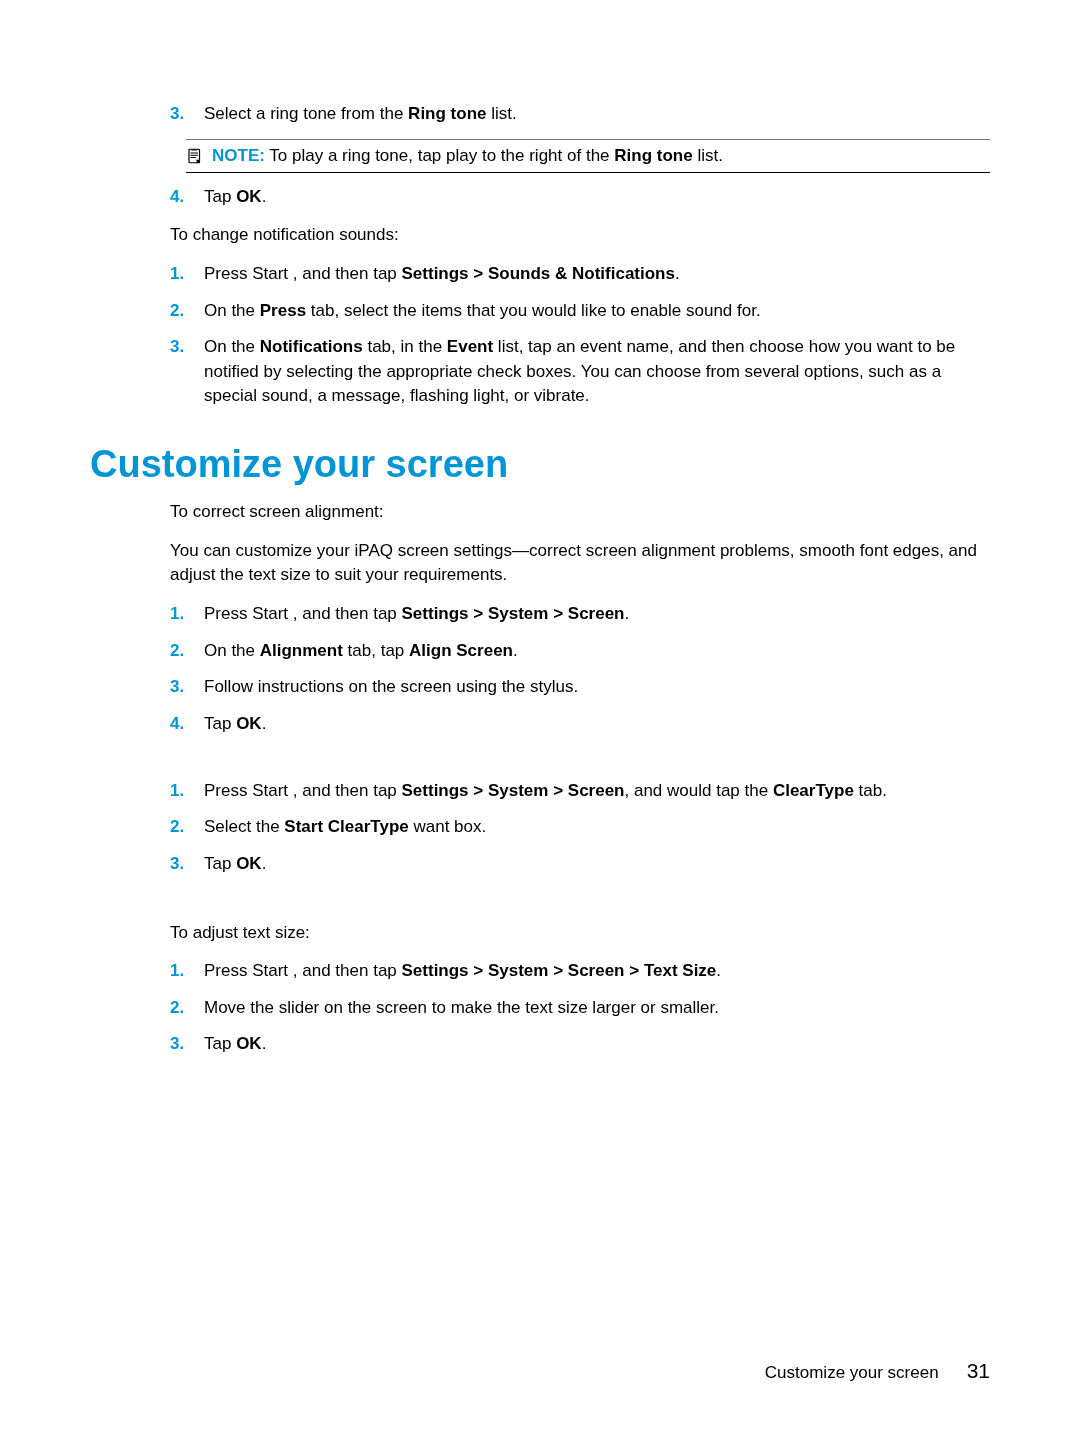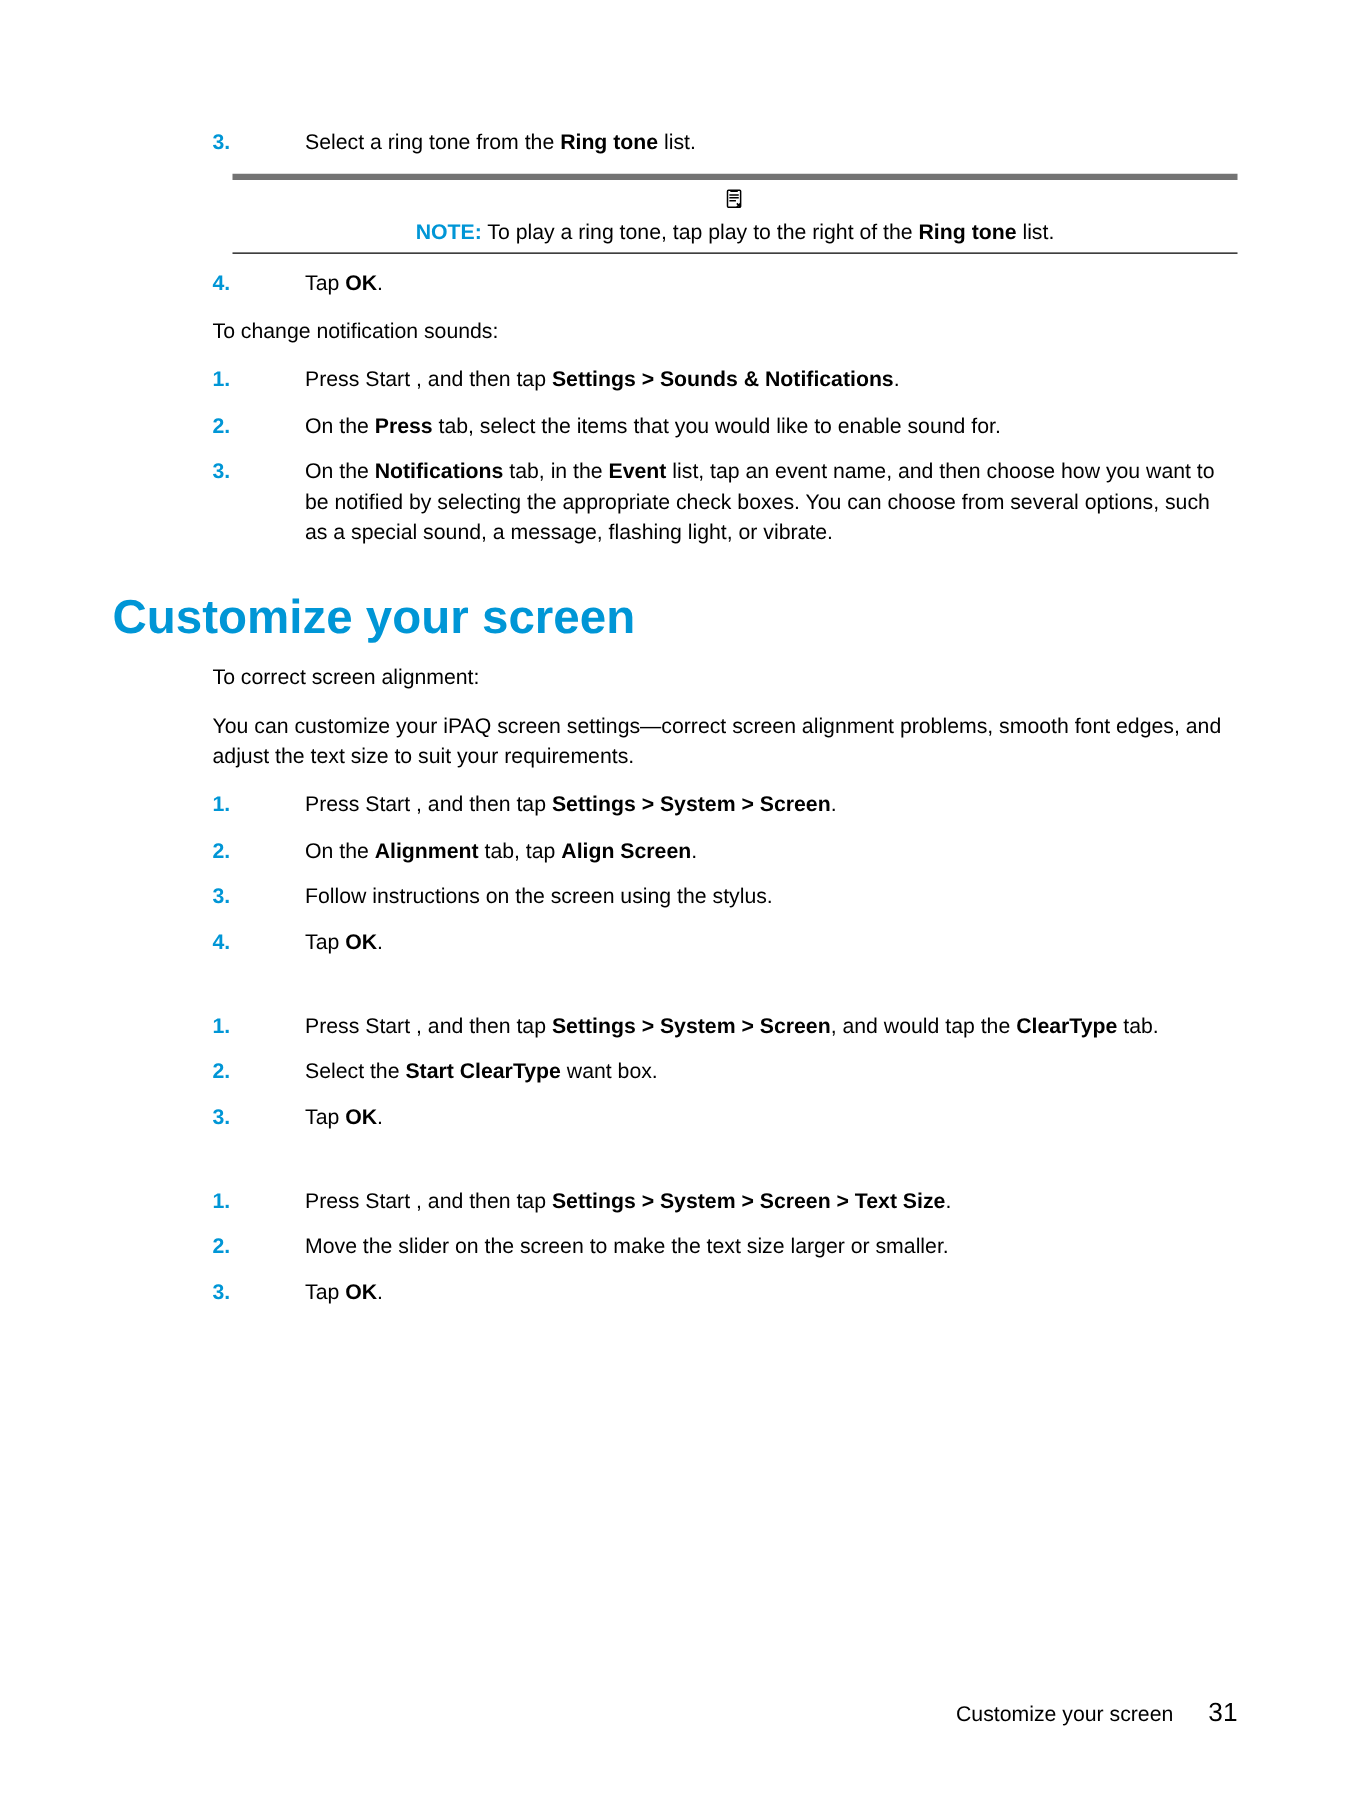--- a/index.html
+++ b/index.html
@@ -31,35 +31,33 @@
     font-size: 17px;
   }
   .num {
     font-weight: 700;
     color: #0096d6;
     width: 34px;
     flex-shrink: 0;
   }
   .lit {
     flex: 1;
-    margin-left: 40px;
   }
   .b {
     font-weight: 700;
   }
   .note-box {
-    border-top: 5px solid #737373;
+    border-top: 1px solid #737373;
     border-bottom: 1px solid #000;
     padding: 6px 0 6px 0;
     margin: 10px 0 6px 16px;
     display: flex;
     align-items: center;
     gap: 8px;
     font-size: 17px;
-    flex-direction: column;
   }
   .note-icon {
     width: 18px;
     height: 18px;
     display: inline-block;
   }
   .note-icon svg {
     display: block;
   }
   .note-label {
@@ -205,20 +203,21 @@
       <div class="li">
         <span class="num">3.</span>
         <span class="lit">
           <span>Tap </span><span class="b">OK</span><span>.</span>
         </span>
       </div>
     </div>
 
     <div class="spacer"></div>
 
+    <p class="para">To adjust text size:</p>
 
     <div class="ol">
       <div class="li">
         <span class="num">1.</span>
         <span class="lit">
           <span>Press Start </span><span>, and then tap </span><span class="b">Settings &gt; System &gt; Screen &gt; Text Size</span><span>.</span>
         </span>
       </div>
       <div class="li">
         <span class="num">2.</span>

